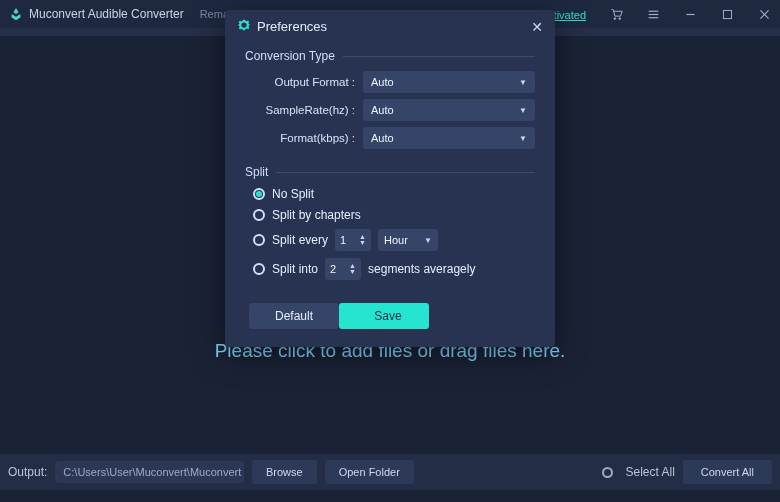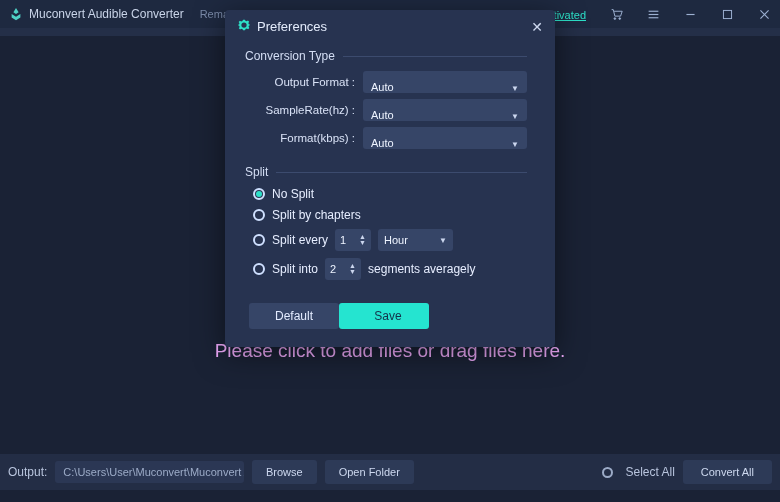--- a/index.html
+++ b/index.html
@@ -49,63 +49,63 @@
   }
   .modal-header {
     display: flex; align-items: flex-end; justify-content: space-between;
     padding: 8px 12px; font-size: 13px;
   }
   .modal-title-wrap { display: flex; align-items: center; gap: 6px; }
   .gear-icon { color: #2de0c8; }
   .close-x { color: #cdd8ef; cursor: pointer; font-size: 14px; }
 
   .section {
-    padding: 6px 28px 4px 20px;
+    padding: 6px 20px 4px 20px;
   }
   .section-head { display:flex; align-items:center; gap:8px; font-size:12px; color:#d4def4; margin-bottom:8px;}
   .section-head .line { flex:1; height:1px; background:#3c4b6e; }
 
   .row {
     display:flex; align-items:center; margin: 6px 0; gap:8px;
   }
   .row-label { width:110px; text-align:right; font-size:11.5px; color:#d9e2f6; }
   .select {
     flex:1; background:#364567; height:22px; border-radius:3px;
-    display:flex; align-items:flex-end; justify-content:space-between;
+    display:flex; align-items:center; justify-content:space-between;
     padding:0 8px; font-size:11px; color:#eef4ff; cursor:pointer;
   }
   .chev { color:#cbd6ee; font-size:8px; }
 
   .split-option { display:flex; align-items:center; gap:7px; margin:7px 0 7px 8px; font-size:12px; color:#e7eeff; }
   .r { width:12px; height:12px; border-radius:50%; border:2px solid #cfe0ff; position:relative; cursor:pointer; flex-shrink:0; }
   .r.sel::after { content:""; position:absolute; inset:1px; background:#2de0c8; border-radius:50%; }
   .mini-input {
     width:36px; height:22px; background:#364567; border-radius:3px;
     display:flex; align-items:center; justify-content:space-between;
     padding:0 5px; font-size:11px; color:#eef4ff;
   }
   .spin { display:flex; flex-direction:column; line-height:6px; font-size:7px; color:#cbd6ee; }
   .mini-select {
-    width:75px; height:22px; background:#364567; border-radius:3px;
+    width:60px; height:22px; background:#364567; border-radius:3px;
     display:flex; align-items:center; justify-content:space-between;
     padding:0 6px; font-size:11px; color:#eef4ff; cursor:pointer;
   }
 
   .modal-footer {
     display:flex; justify-content:flex-start; padding: 12px 24px 0 24px;
   }
   .modal-btn {
     width:90px; height:26px; border:none; border-radius:3px; font-size:12px; cursor:pointer;
   }
   .default-btn { background:#364567; color:#e4ecff; }
   .save-btn { background:#25e4d0; color:#14304a; font-weight:500;padding-left:8px; }
 
   .hint {
     position:absolute; top:340px; left:0; right:0; text-align:center;
-    color:#f0abfc; font-size:19px;
+    color:#7dd3fc; font-size:19px;
   }
 </style>
 </head>
 <body>
 
 <div class="titlebar">
   <div class="titlebar-left">
     <span class="app-icon">
       <svg viewBox="0 0 16 16" fill="currentColor">
           <path d="M8 1l3 5-3 2-3-2 3-5zm-5 7l5 3v4l-5-3V8zm10 0v4l-5 3v-4l5-3z"></path>

